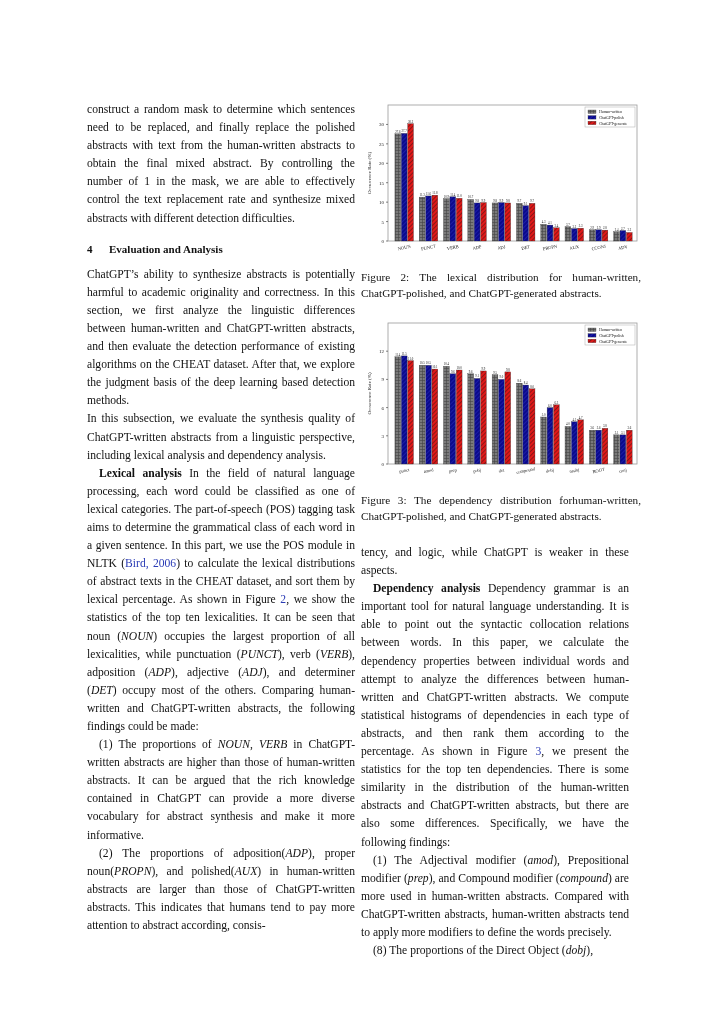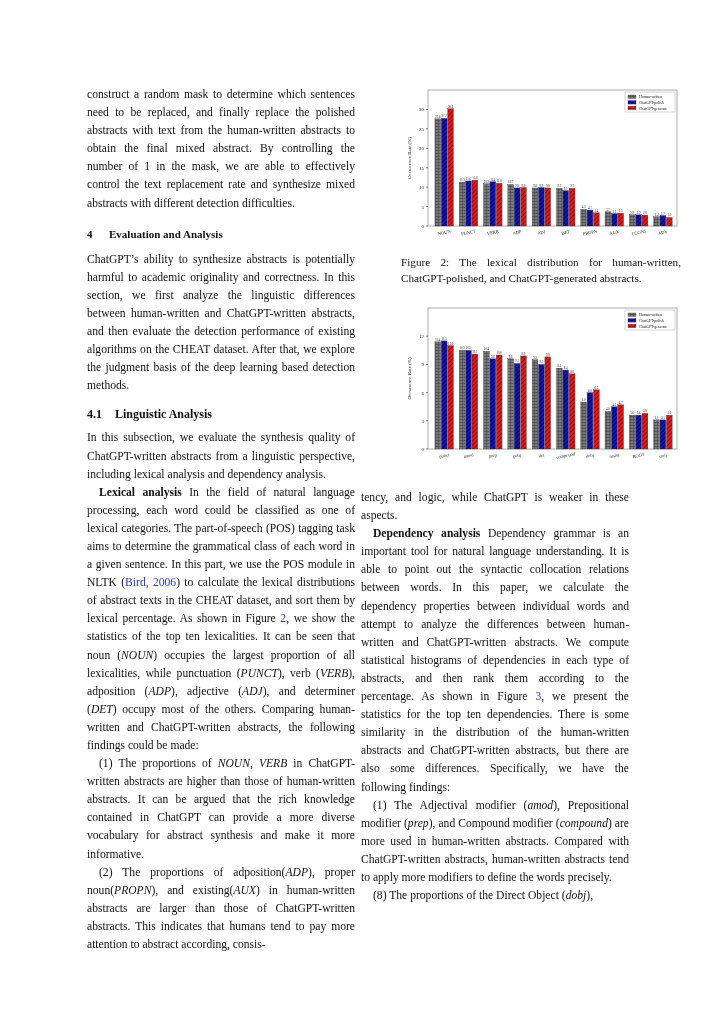--- a/index.html
+++ b/index.html
@@ -1,43 +1,42 @@
 <!DOCTYPE html>
 <html><head>
 <meta charset="utf-8">
 <style>
   html,body{margin:0;padding:0;background:#fff;}
   body{width:724px;height:1024px;position:relative;overflow:hidden;font-family:"Liberation Serif","DejaVu Serif",serif;color:#111;}
-  .col{position:absolute;top:86px;width:268px;font-size:11.6px;line-height:18.1px;text-align:justify;}
+  .col{position:absolute;top:101px;width:268px;font-size:11.6px;line-height:18.1px;text-align:justify;}
   .left{left:87px;}
   .right{left:361px;}
   p{margin:0;}
   .indent{text-indent:12px;}
   h2{font-size:11px;font-weight:bold;margin:12px 0 8px 0;line-height:18px;}
   h3{font-size:12px;font-weight:bold;margin:10px 0 6px 0;line-height:18px;}
   .num{display:inline-block;width:22px;}
   .m{font-style:italic;}
   .ref{color:#2a3bb5;}
   b{font-weight:bold;}
-  .fig{position:relative;width:280px;margin-left:40px;}
+  .fig{position:relative;width:280px;}
   .fig svg{display:block;}
   .cap{font-size:11.2px;line-height:16px;margin:8px 0 0 0;text-align:justify;}
 </style>
 </head>
 <body>
 
 <div class="col left">
   <p>construct a random mask to determine which sentences need to be replaced, and finally replace the polished abstracts with text from the human-written abstracts to obtain the final mixed abstract. By controlling the number of 1 in the mask, we are able to effectively control the text replacement rate and synthesize mixed abstracts with different detection difficulties.</p>
   <h2><span class="num">4</span><span>Evaluation and Analysis</span></h2>
   <p>ChatGPT’s ability to synthesize abstracts is potentially harmful to academic originality and correctness. In this section, we first analyze the linguistic differences between human-written and ChatGPT-written abstracts, and then evaluate the detection performance of existing algorithms on the CHEAT dataset. After that, we explore the judgment basis of the deep learning based detection methods.</p>
-  <h3><span class="num" style="width:28px">4.1</span><span>Linguistic Analysis</span></h3>
   <p>In this subsection, we evaluate the synthesis quality of ChatGPT-written abstracts from a linguistic perspective, including lexical analysis and dependency analysis.</p>
   <p class="indent"><b>Lexical analysis</b><span> In the field of natural language processing, each word could be classified as one of lexical categories. The part-of-speech (POS) tagging task aims to determine the grammatical class of each word in a given sentence. In this part, we use the POS module in NLTK (</span><a class="ref">Bird, 2006</a><span>) to calculate the lexical distributions of abstract texts in the CHEAT dataset, and sort them by lexical percentage. As shown in Figure </span><a class="ref">2</a><span>, we show the statistics of the top ten lexicalities. It can be seen that noun (</span><span class="m">NOUN</span><span>) occupies the largest proportion of all lexicalities, while punctuation (</span><span class="m">PUNCT</span><span>), verb (</span><span class="m">VERB</span><span>), adposition (</span><span class="m">ADP</span><span>), adjective (</span><span class="m">ADJ</span><span>), and determiner (</span><span class="m">DET</span><span>) occupy most of the others. Comparing human-written and ChatGPT-written abstracts, the following findings could be made:</span></p>
   <p class="indent"><span>(1) The proportions of </span><span class="m">NOUN</span><span>, </span><span class="m">VERB</span><span> in ChatGPT-written abstracts are higher than those of human-written abstracts. It can be argued that the rich knowledge contained in ChatGPT can provide a more diverse vocabulary for abstract synthesis and make it more informative.</span></p>
-  <p class="indent"><span>(2) The proportions of adposition(</span><span class="m">ADP</span><span>), proper noun(</span><span class="m">PROPN</span><span>), and existing(</span><span class="m">AUX</span><span>) in human-written abstracts are larger than those of ChatGPT-written abstracts. This indicates that humans tend to pay more attention to abstract according, consis-</span></p>
+  <p class="indent"><span>(2) The proportions of adposition(</span><span class="m">ADP</span><span>), proper noun(</span><span class="m">PROPN</span><span>), and polished(</span><span class="m">AUX</span><span>) in human-written abstracts are larger than those of ChatGPT-written abstracts. This indicates that humans tend to pay more attention to abstract according, consis-</span></p>
 </div>
 
 <div class="col right" style="width:280px">
   <div class="fig">
     <svg id="chart0" width="280" height="160">
         <defs>
           <pattern id="h0" width="3" height="3" patternUnits="userSpaceOnUse">
             <rect width="3" height="3" fill="#7a7a7a"></rect>
             <path d="M0 1.5H3M1.5 0V3" stroke="#444" stroke-width="0.6"></path>
           </pattern>
@@ -245,20 +244,21 @@
         <text x="268.28028571428575" y="110.16" font-size="3" text-anchor="middle" fill="#111" font-family="Liberation Serif, serif">3.6</text>
         <text x="262.19457142857146" y="153" font-size="4.5" text-anchor="middle" fill="#222" transform="rotate(-12 262.19457142857146 153)" font-family="Liberation Serif, serif">conj</text>
         <rect x="224" y="6" width="50" height="20" fill="#fff" stroke="#aaa" stroke-width="0.5"></rect>
         <rect x="227" y="9" width="8" height="3.5" fill="url(#h1)" stroke="#333" stroke-width="0.3"></rect>
         <text x="238" y="12.3" font-size="3.8" fill="#111" font-family="Liberation Serif, serif">Human-written</text>
         <rect x="227" y="14.6" width="8" height="3.5" fill="url(#p1)" stroke="#333" stroke-width="0.3"></rect>
         <text x="238" y="17.9" font-size="3.8" fill="#111" font-family="Liberation Serif, serif">ChatGPT-polish</text>
         <rect x="227" y="20.2" width="8" height="3.5" fill="url(#g1)" stroke="#333" stroke-width="0.3"></rect>
         <text x="238" y="23.5" font-size="3.8" fill="#111" font-family="Liberation Serif, serif">ChatGPT-generate</text>
       </svg>
+    <p class="cap">Figure 3: The dependency distribution forhuman-written, ChatGPT-polished, and ChatGPT-generated abstracts.</p>
   </div>
   <div style="width:268px;margin-top:20px">
     <p>tency, and logic, while ChatGPT is weaker in these aspects.</p>
     <p class="indent"><b>Dependency analysis</b><span> Dependency grammar is an important tool for natural language understanding. It is able to point out the syntactic collocation relations between words. In this paper, we calculate the dependency properties between individual words and attempt to analyze the differences between human-written and ChatGPT-written abstracts. We compute statistical histograms of dependencies in each type of abstracts, and then rank them according to the percentage. As shown in Figure </span><a class="ref">3</a><span>, we present the statistics for the top ten dependencies. There is some similarity in the distribution of the human-written abstracts and ChatGPT-written abstracts, but there are also some differences. Specifically, we have the following findings:</span></p>
     <p class="indent"><span>(1) The Adjectival modifier (</span><span class="m">amod</span><span>), Prepositional modifier (</span><span class="m">prep</span><span>), and Compound modifier (</span><span class="m">compound</span><span>) are more used in human-written abstracts. Compared with ChatGPT-written abstracts, human-written abstracts tend to apply more modifiers to define the words precisely.</span></p>
     <p class="indent"><span>(8) The proportions of the Direct Object (</span><span class="m">dobj</span><span>),</span></p>
   </div>
 </div>
 
 </body></html>

